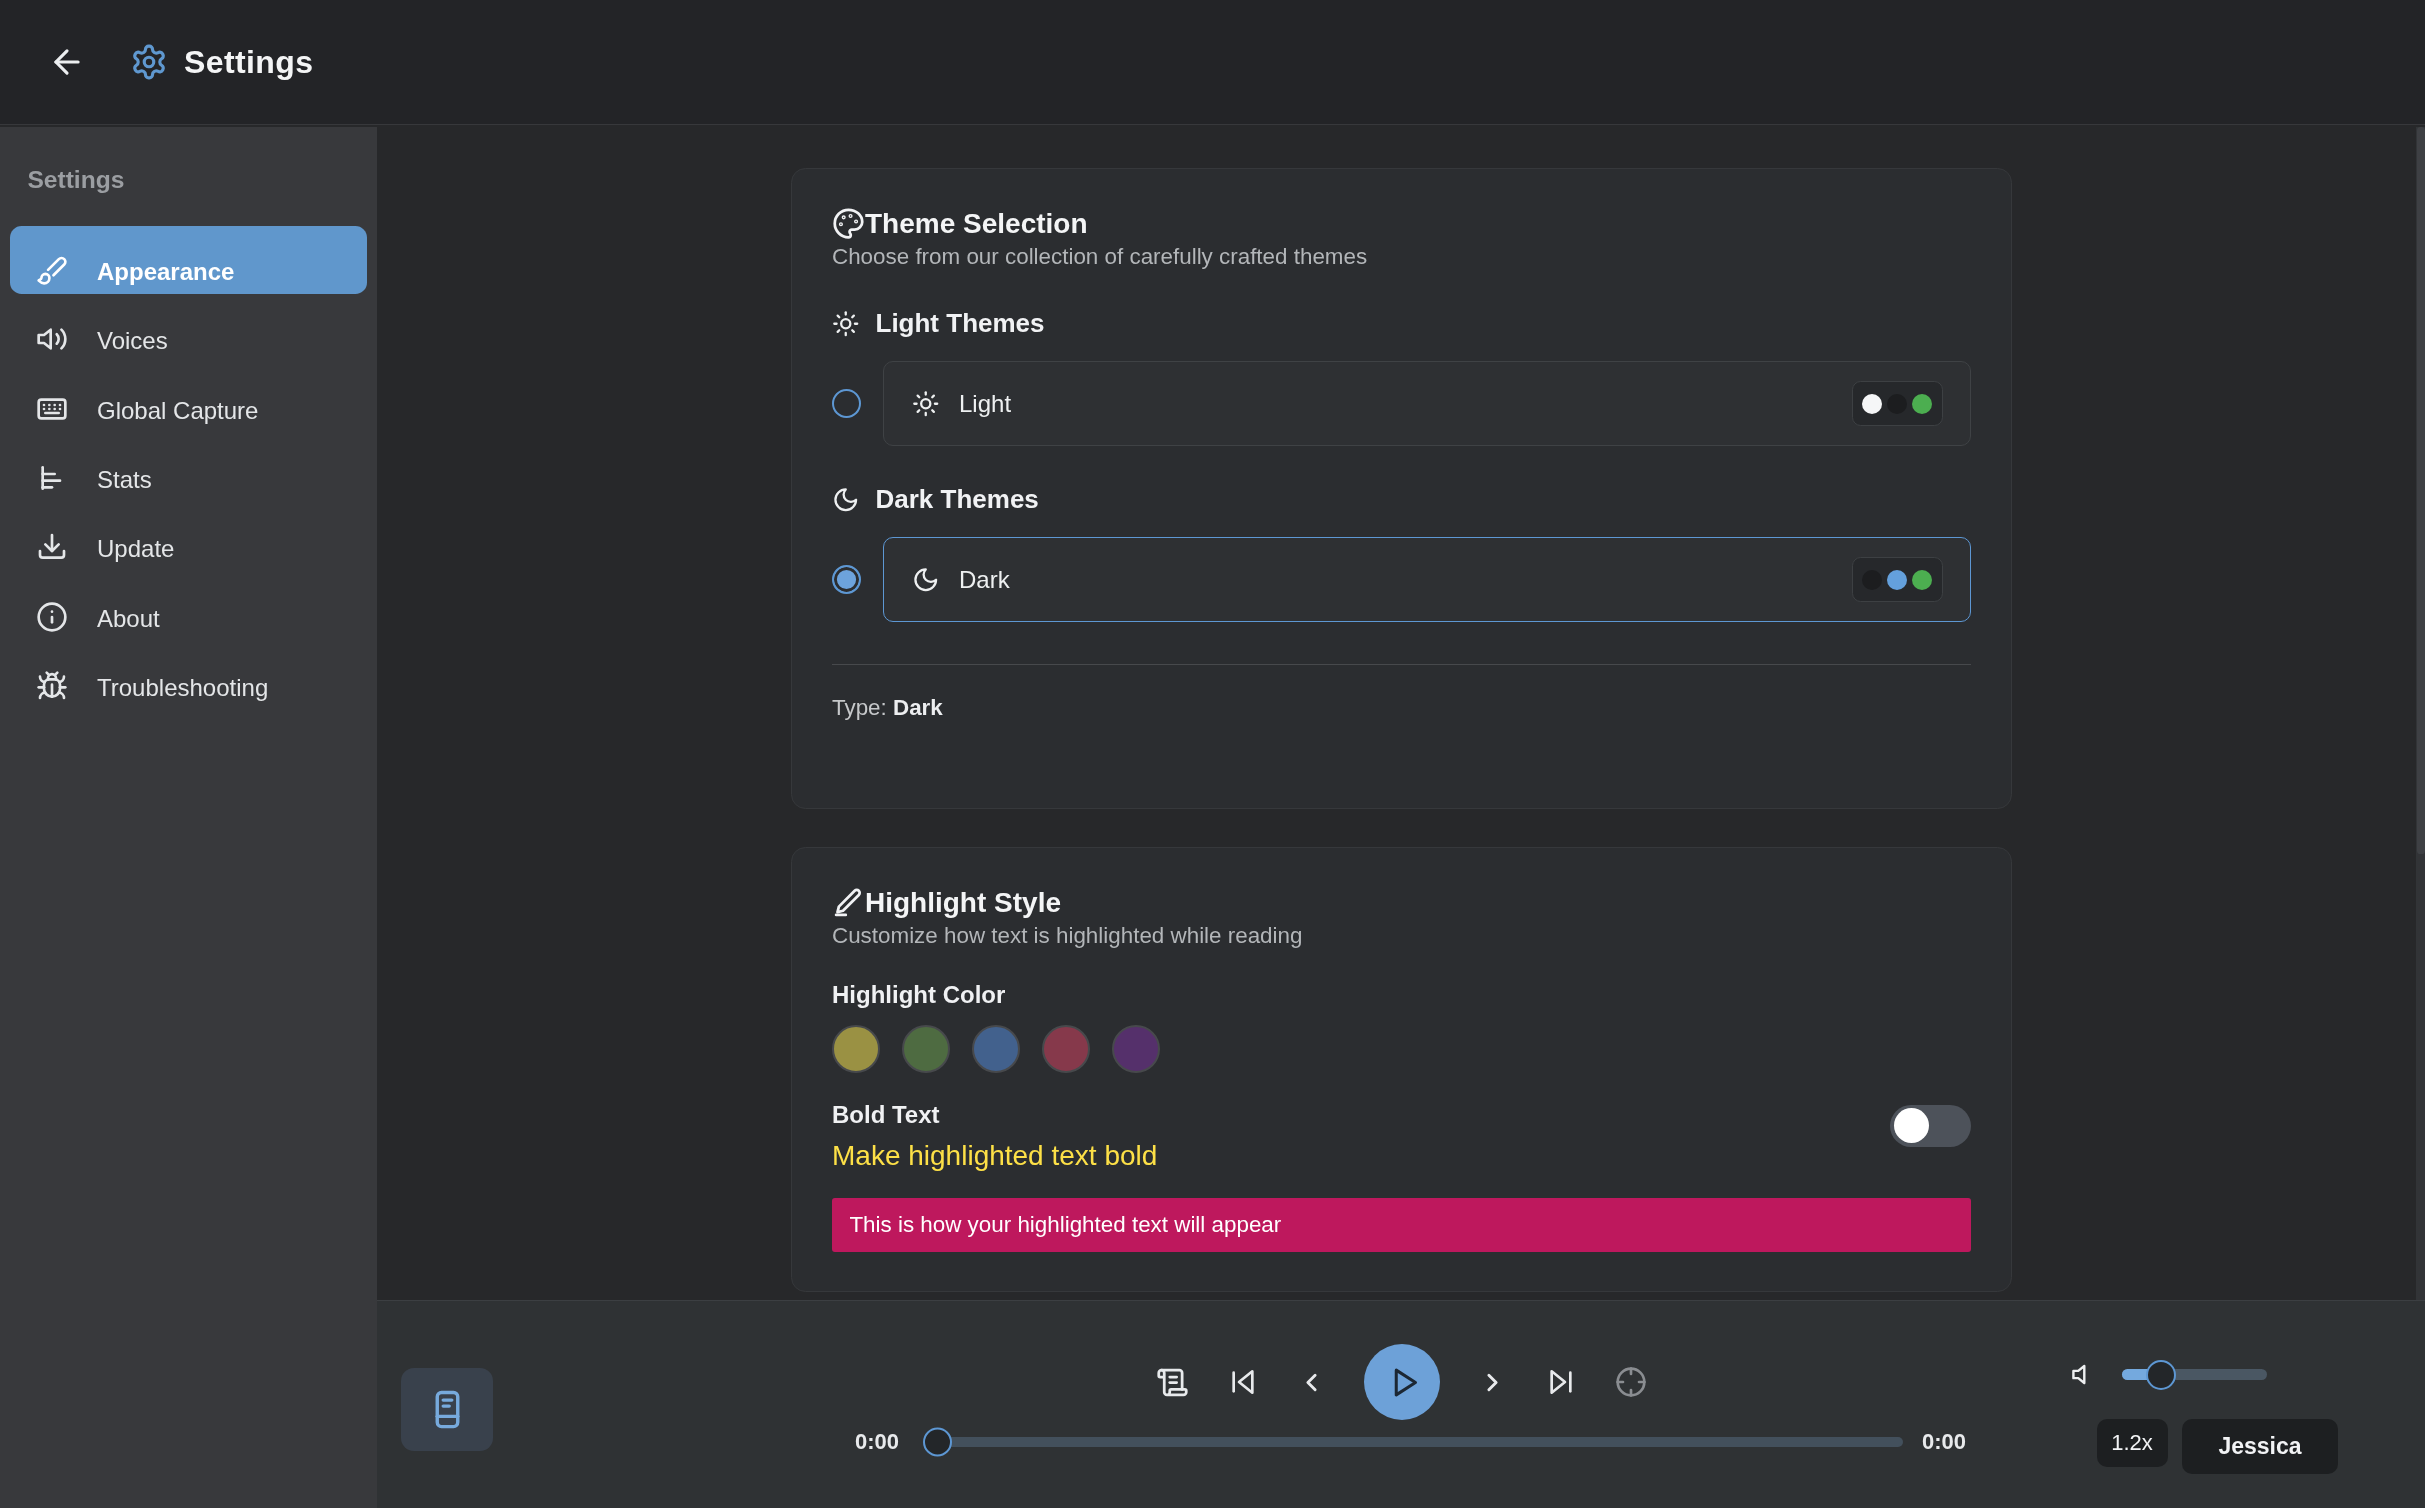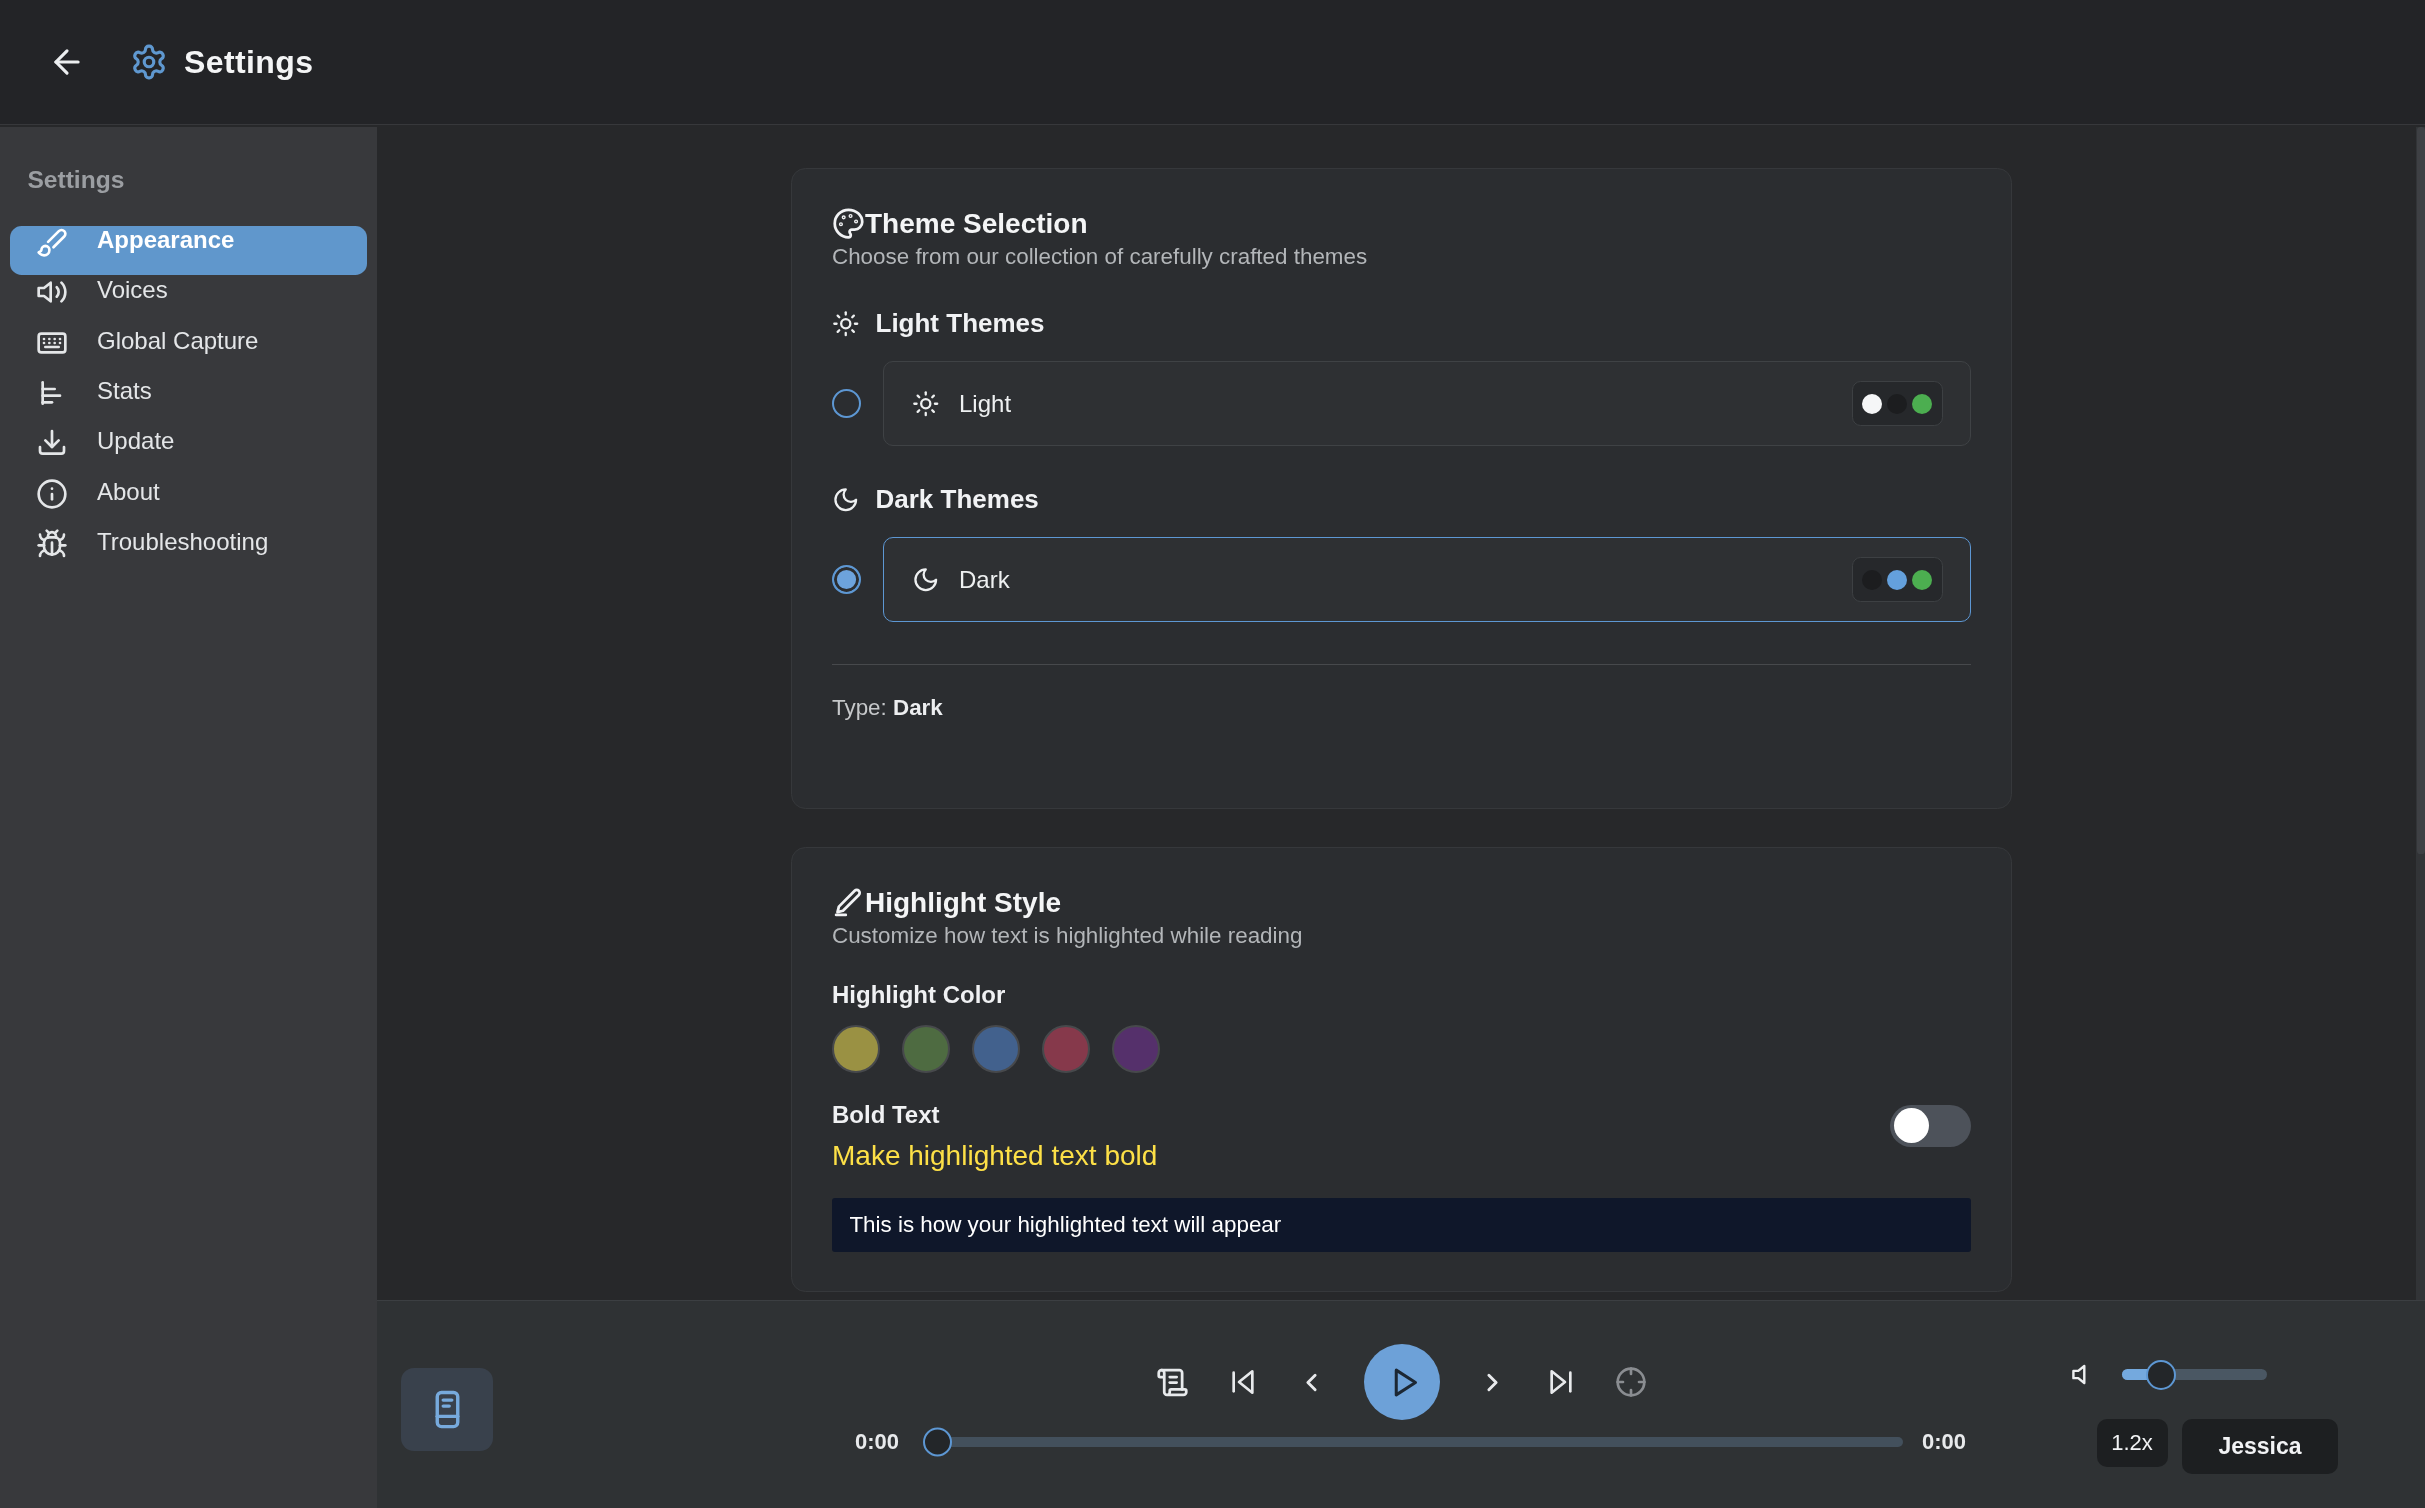--- a/index.html
+++ b/index.html
@@ -23,22 +23,22 @@
   .app-gear { margin-left:42px; color:#5f98d0; }
   .topbar-title { margin-left:16px; font-size:32px; font-weight:700; color:#f4f5f6; letter-spacing:0.4px; }
 
   
   .sidebar {
     position:absolute; top:127px; left:0; bottom:0; width:377px;
     background:#38393c; padding:33px 10px 0 10px;
   }
   .sidebar-heading { font-size:24.6px; font-weight:700; color:#9b9ea2; margin:5.8px 0 32px 17.4px; }
   .side-item {
-    height:49px; border-radius:11.6px; display:flex; align-items:flex-start;
-    padding:0 26px; gap:29px; color:#e4e6e8; font-size:24px; cursor:pointer;
+    height:68px; border-radius:11.6px; display:flex; align-items:flex-end;
+    padding:8px 26px; gap:29px; color:#e4e6e8; font-size:24px; cursor:pointer;
   }
   .side-item + .side-item { margin-top:1.4px; }
   .side-item .si-icon { width:32px; height:32px; color:#e4e6e8; flex:none; }
   .side-item.selected { background:#6097cc; color:#ffffff; font-weight:700; }
   .side-item.selected .si-icon { color:#ffffff; }
 
   
   .main {
     position:absolute; top:127px; left:377px; right:0; bottom:209px;
     background:#27282a; overflow:hidden;
@@ -383,21 +383,21 @@
     <div class="bold-row">
       <div class="bold-col">
         <div class="bold-title">Bold Text</div>
         <div class="bold-desc">Make highlighted text bold</div>
       </div>
       <div class="toggle">
         <div class="knob"></div>
       </div>
     </div>
 
-    <div class="hl-preview" style="background-color: #0f172a;">
+    <div class="hl-preview" style="background-color: #be185d;">
       <span>This is how your highlighted text will appear</span>
     </div>
   </div>
 </div>
 
 <div class="scrollbar" style="top:127px; bottom:209px;">
   <div class="thumb"></div>
 </div>
 
 <div class="player">

